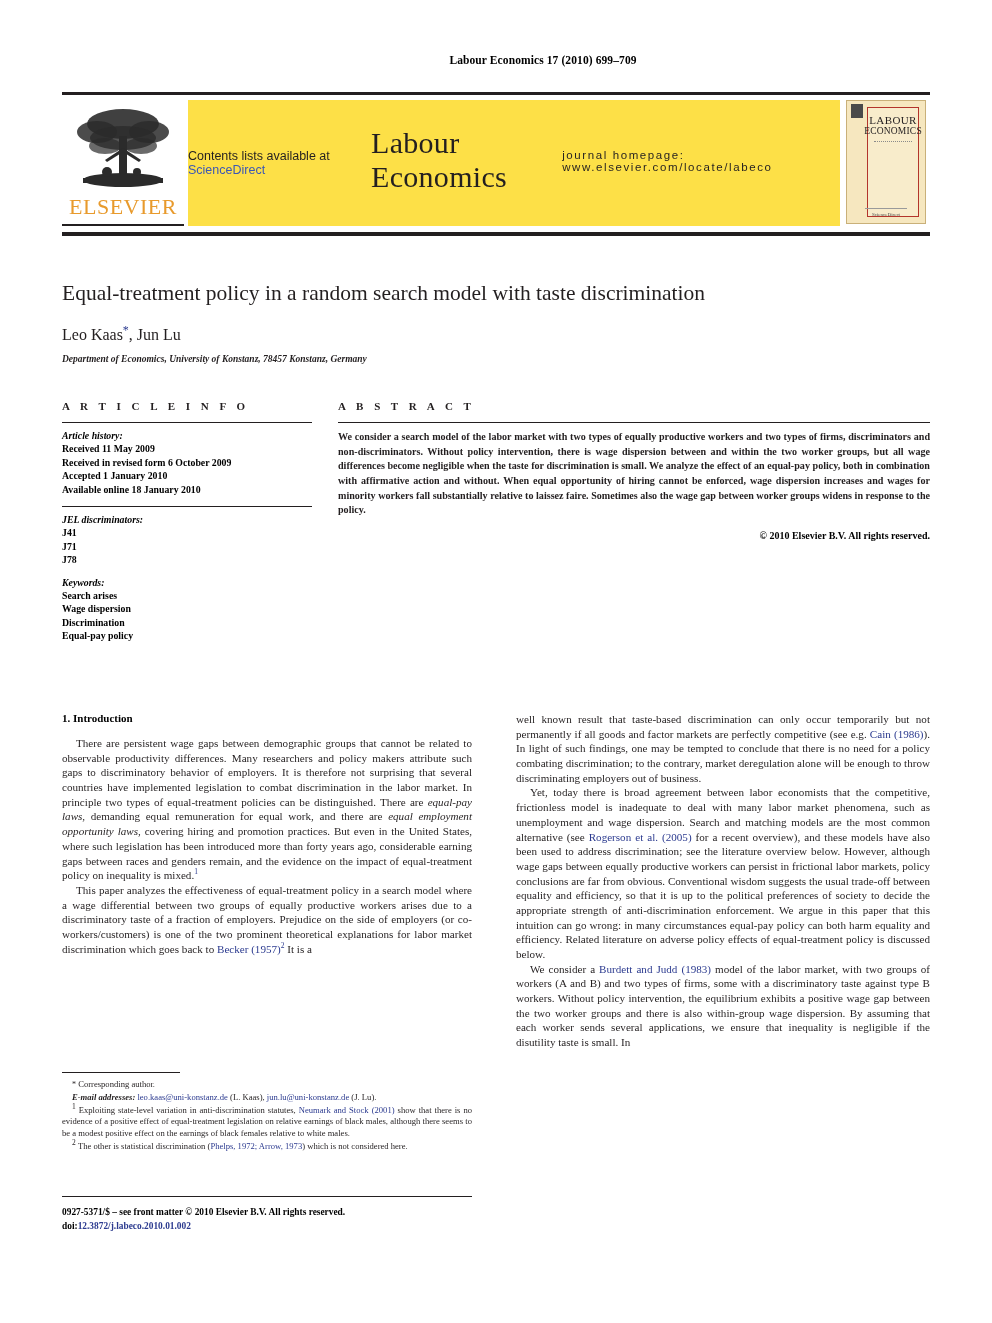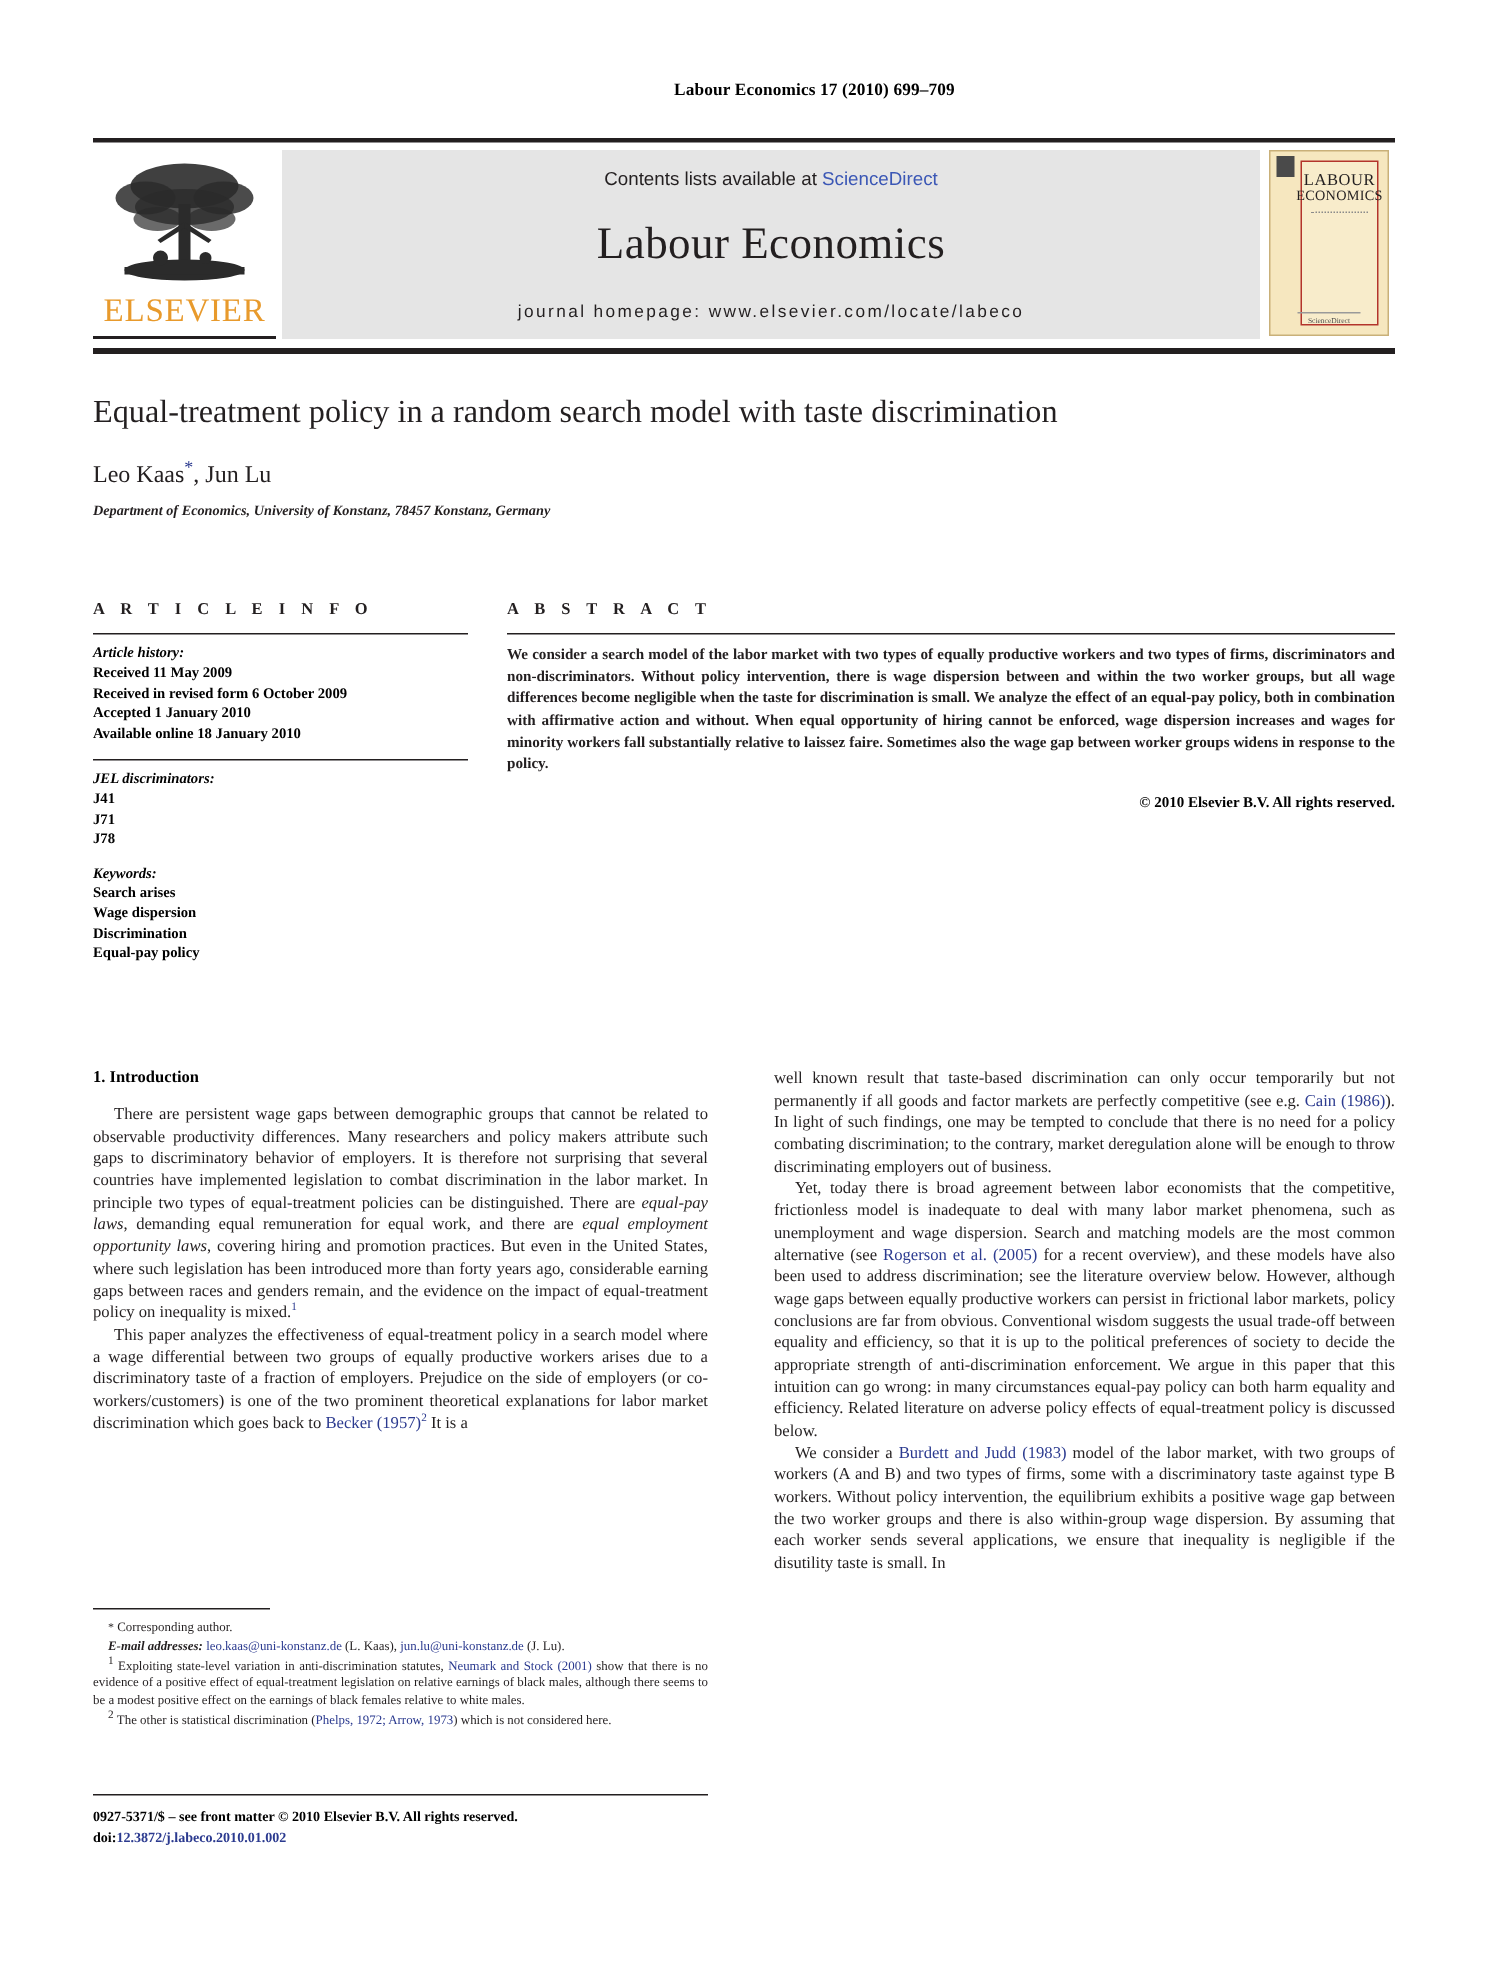--- a/index.html
+++ b/index.html
@@ -33,22 +33,22 @@
   }
   .tree-svg { display:block; }
   .elsevier-word {
     font-family:"Liberation Serif", serif;
     font-size:22px; letter-spacing:0.5px; color:#E89A2C; line-height:1;
     margin-bottom:1px;
   }
   .elsevier-rule { width:122px; height:2px; background:#231f20; }
 
   .grey-col {
-    flex:1 1 auto; background:#e5e5e5; margin-left:4px; margin-right:6px;
-    display:flex; flex-direction:column; justify-content:center; align-items:center;
+    flex:1 1 auto; background:#fde047; margin-left:4px; margin-right:6px;
+    display:flex; flex-direction:row; justify-content:center; align-items:center;
     padding:4px 0 8px 0;
   }
   .contents-line {
     font-family:"Liberation Sans", sans-serif; font-size:12.5px;
     color:#231f20; margin-top:4px;
   }
   .sd-link { color:#3b57b5; }
   .journal-name {
     font-family:"Liberation Serif", serif;
     font-size:30px; color:#231f20; margin:20px 0 22px 0; letter-spacing:0.3px;
@@ -73,21 +73,21 @@
   .cover-t1 { font-size:11px; color:#231f20; margin-top:6px; letter-spacing:0.4px; }
   .cover-t2 { font-size:9.5px; color:#231f20; letter-spacing:0.2px; }
   .cover-hr { width:76%; border-top:1px dotted #8a8a8a; margin-top:5px; }
   .cover-foot { position:absolute; bottom:6px; left:0; right:0; text-align:center; }
   .cover-foot-line { width:54%; margin:0 auto 3px auto; border-top:1px solid #9a9a9a; }
   .cover-foot-txt { font-size:5px; color:#4a4a4a; }
 
   .banner-rule-bot { height:4px; background:#231f20; width:868px; margin-top:6px; }
 
   
-  .titleblock { position:absolute; left:62px; top:262px; width:868px; }
+  .titleblock { position:absolute; left:62px; top:281px; width:868px; }
   .paper-title {
     font-size:21.5px; font-weight:normal; color:#231f20; line-height:1.2;
     margin:0 0 16px 0; font-family:"Liberation Serif", serif;
   }
   .authors { font-size:16px; color:#231f20; margin:0 0 10px 0; }
   .astk { color:#2b3a8f; font-size:12px; vertical-align:super; }
   .affil { font-size:9.5px; font-style:italic; font-weight:bold; color:#231f20; margin:0; }
 
   
   .infoblock { position:absolute; left:62px; top:400px; width:250px; }

